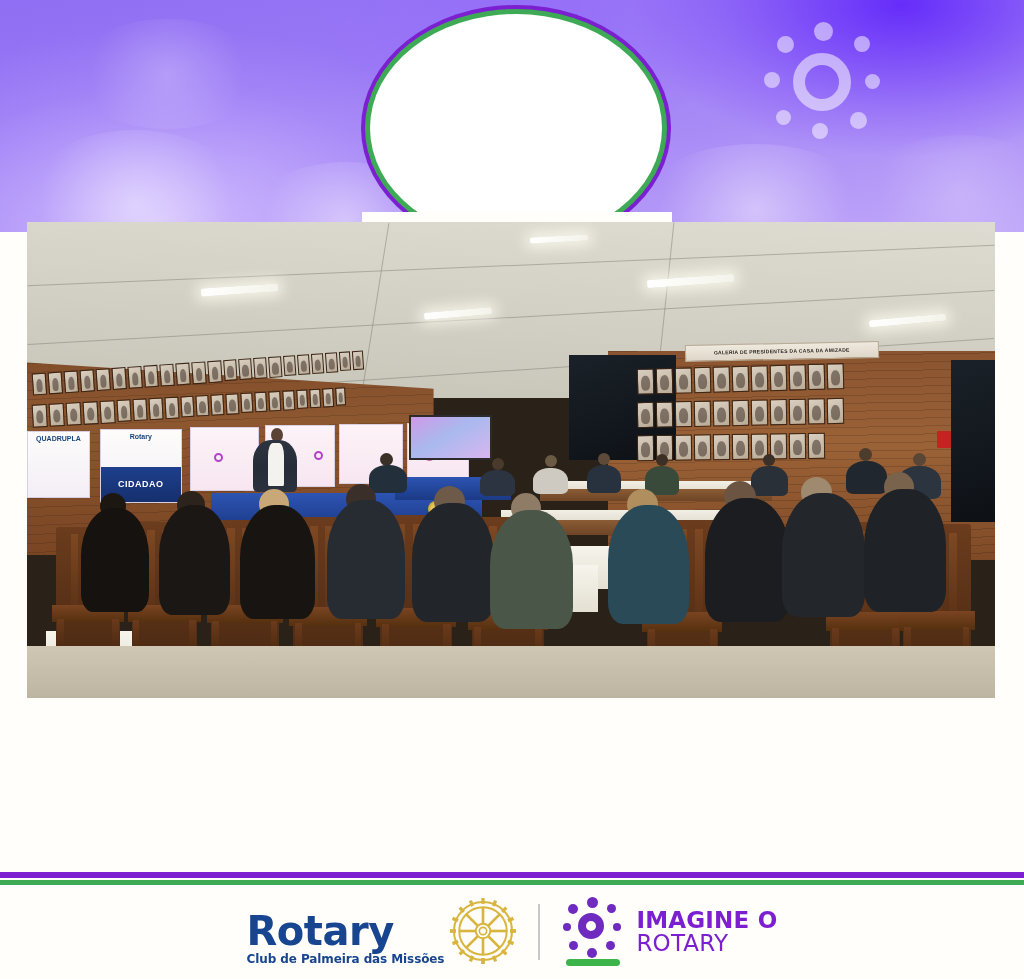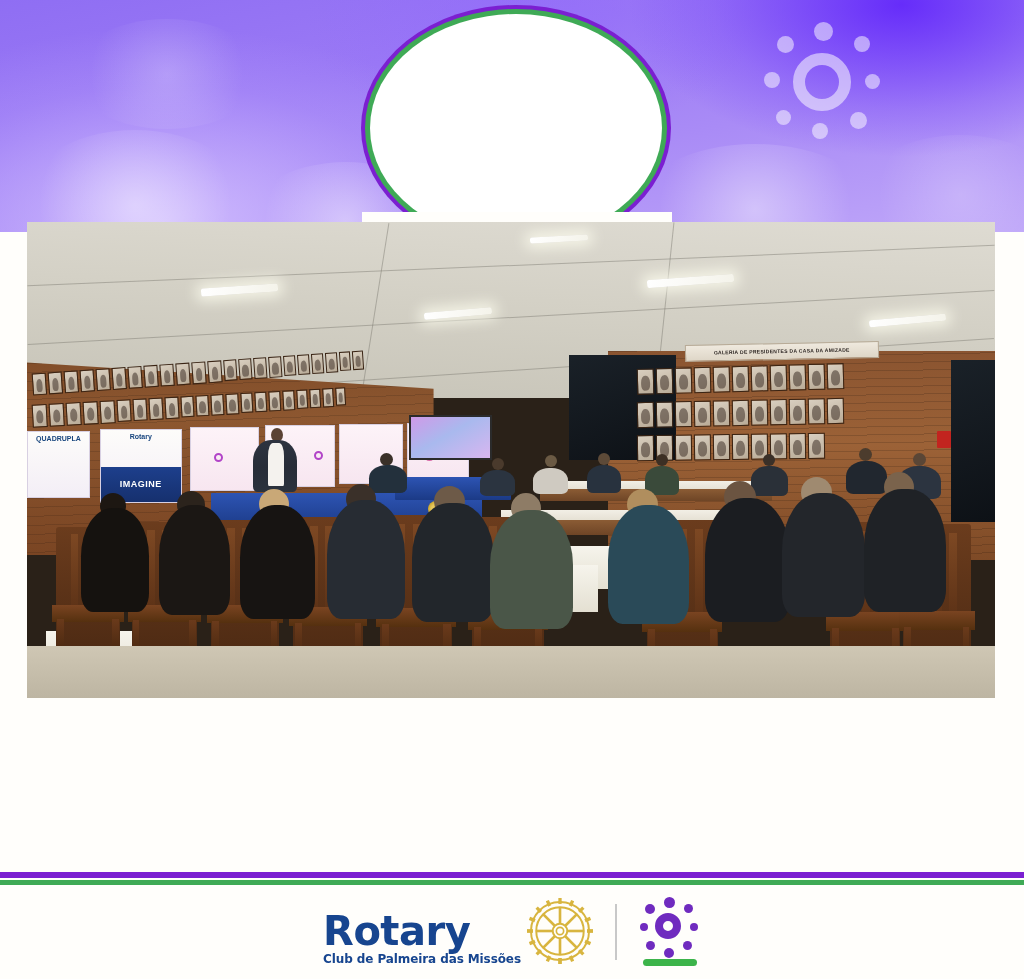--- a/index.html
+++ b/index.html
@@ -384,21 +384,21 @@
         <div class="portrait" style="width:17px;height:26px;"></div>
       </div>
 
       <div style="position:absolute; left:94%; top:44%; width:14px; height:17px; background:#c2241f; border-radius:1px;"></div>
 
       <div class="banner-stand" style="left:0%;  top:44%; width:6.5%; height:14%;">
         <div class="bt">QUADRUPLA</div>
       </div>
       <div class="banner-stand" style="left:7.5%; top:43.5%; width:8.5%; height:15.5%;">
         <div class="bt">Rotary</div>
-        <div class="banner-blue-block">IMAGINE</div>
+        <div class="banner-blue-block">CIDADAO</div>
       </div>
       <div class="banner-stand banner-pink" style="left:16.8%; top:43%; width:7.2%; height:13.5%;"></div>
       <div class="banner-stand banner-pink" style="left:24.6%; top:42.6%; width:7.2%; height:13%;"></div>
       <div class="banner-stand banner-pink" style="left:32.2%; top:42.4%; width:6.6%; height:12.6%;"></div>
       <div class="banner-stand banner-pink" style="left:39.3%; top:42.2%; width:6.4%; height:12.2%;"></div>
 
       <div style="position:absolute;left:19.3%;top:48.5%;width:9px;height:9px;border-radius:50%;border:2.5px solid #b244c8;"></div>
       <div style="position:absolute;left:29.6%;top:48.2%;width:9px;height:9px;border-radius:50%;border:2.5px solid #b244c8;"></div>
       <div style="position:absolute;left:41.0%;top:47.8%;width:11px;height:11px;border-radius:50%;border:3px solid #d86aa8;"></div>
 
@@ -607,16 +607,20 @@
         <div class="imagine-dot" style="left:25px; top:0px;  width:11px; height:11px;"></div>
         <div class="imagine-dot" style="left:45px; top:7px;  width:9px;  height:9px;"></div>
         <div class="imagine-dot" style="left:51px; top:26px; width:8px;  height:8px;"></div>
         <div class="imagine-dot" style="left:44px; top:44px; width:9px;  height:9px;"></div>
         <div class="imagine-dot" style="left:25px; top:51px; width:10px; height:10px;"></div>
         <div class="imagine-dot" style="left:7px;  top:44px; width:9px;  height:9px;"></div>
         <div class="imagine-dot" style="left:1px;  top:26px; width:8px;  height:8px;"></div>
         <div class="imagine-dot" style="left:6px;  top:7px;  width:10px; height:10px;"></div>
         <div class="imagine-underline"></div>
       </div>
+      <div class="imagine-text">
+        <div class="imagine-l1">IMAGINE O</div>
+        <div class="imagine-l2">ROTARY</div>
+      </div>
     </div>
 
   </div>
 </div>
 
 </body></html>

